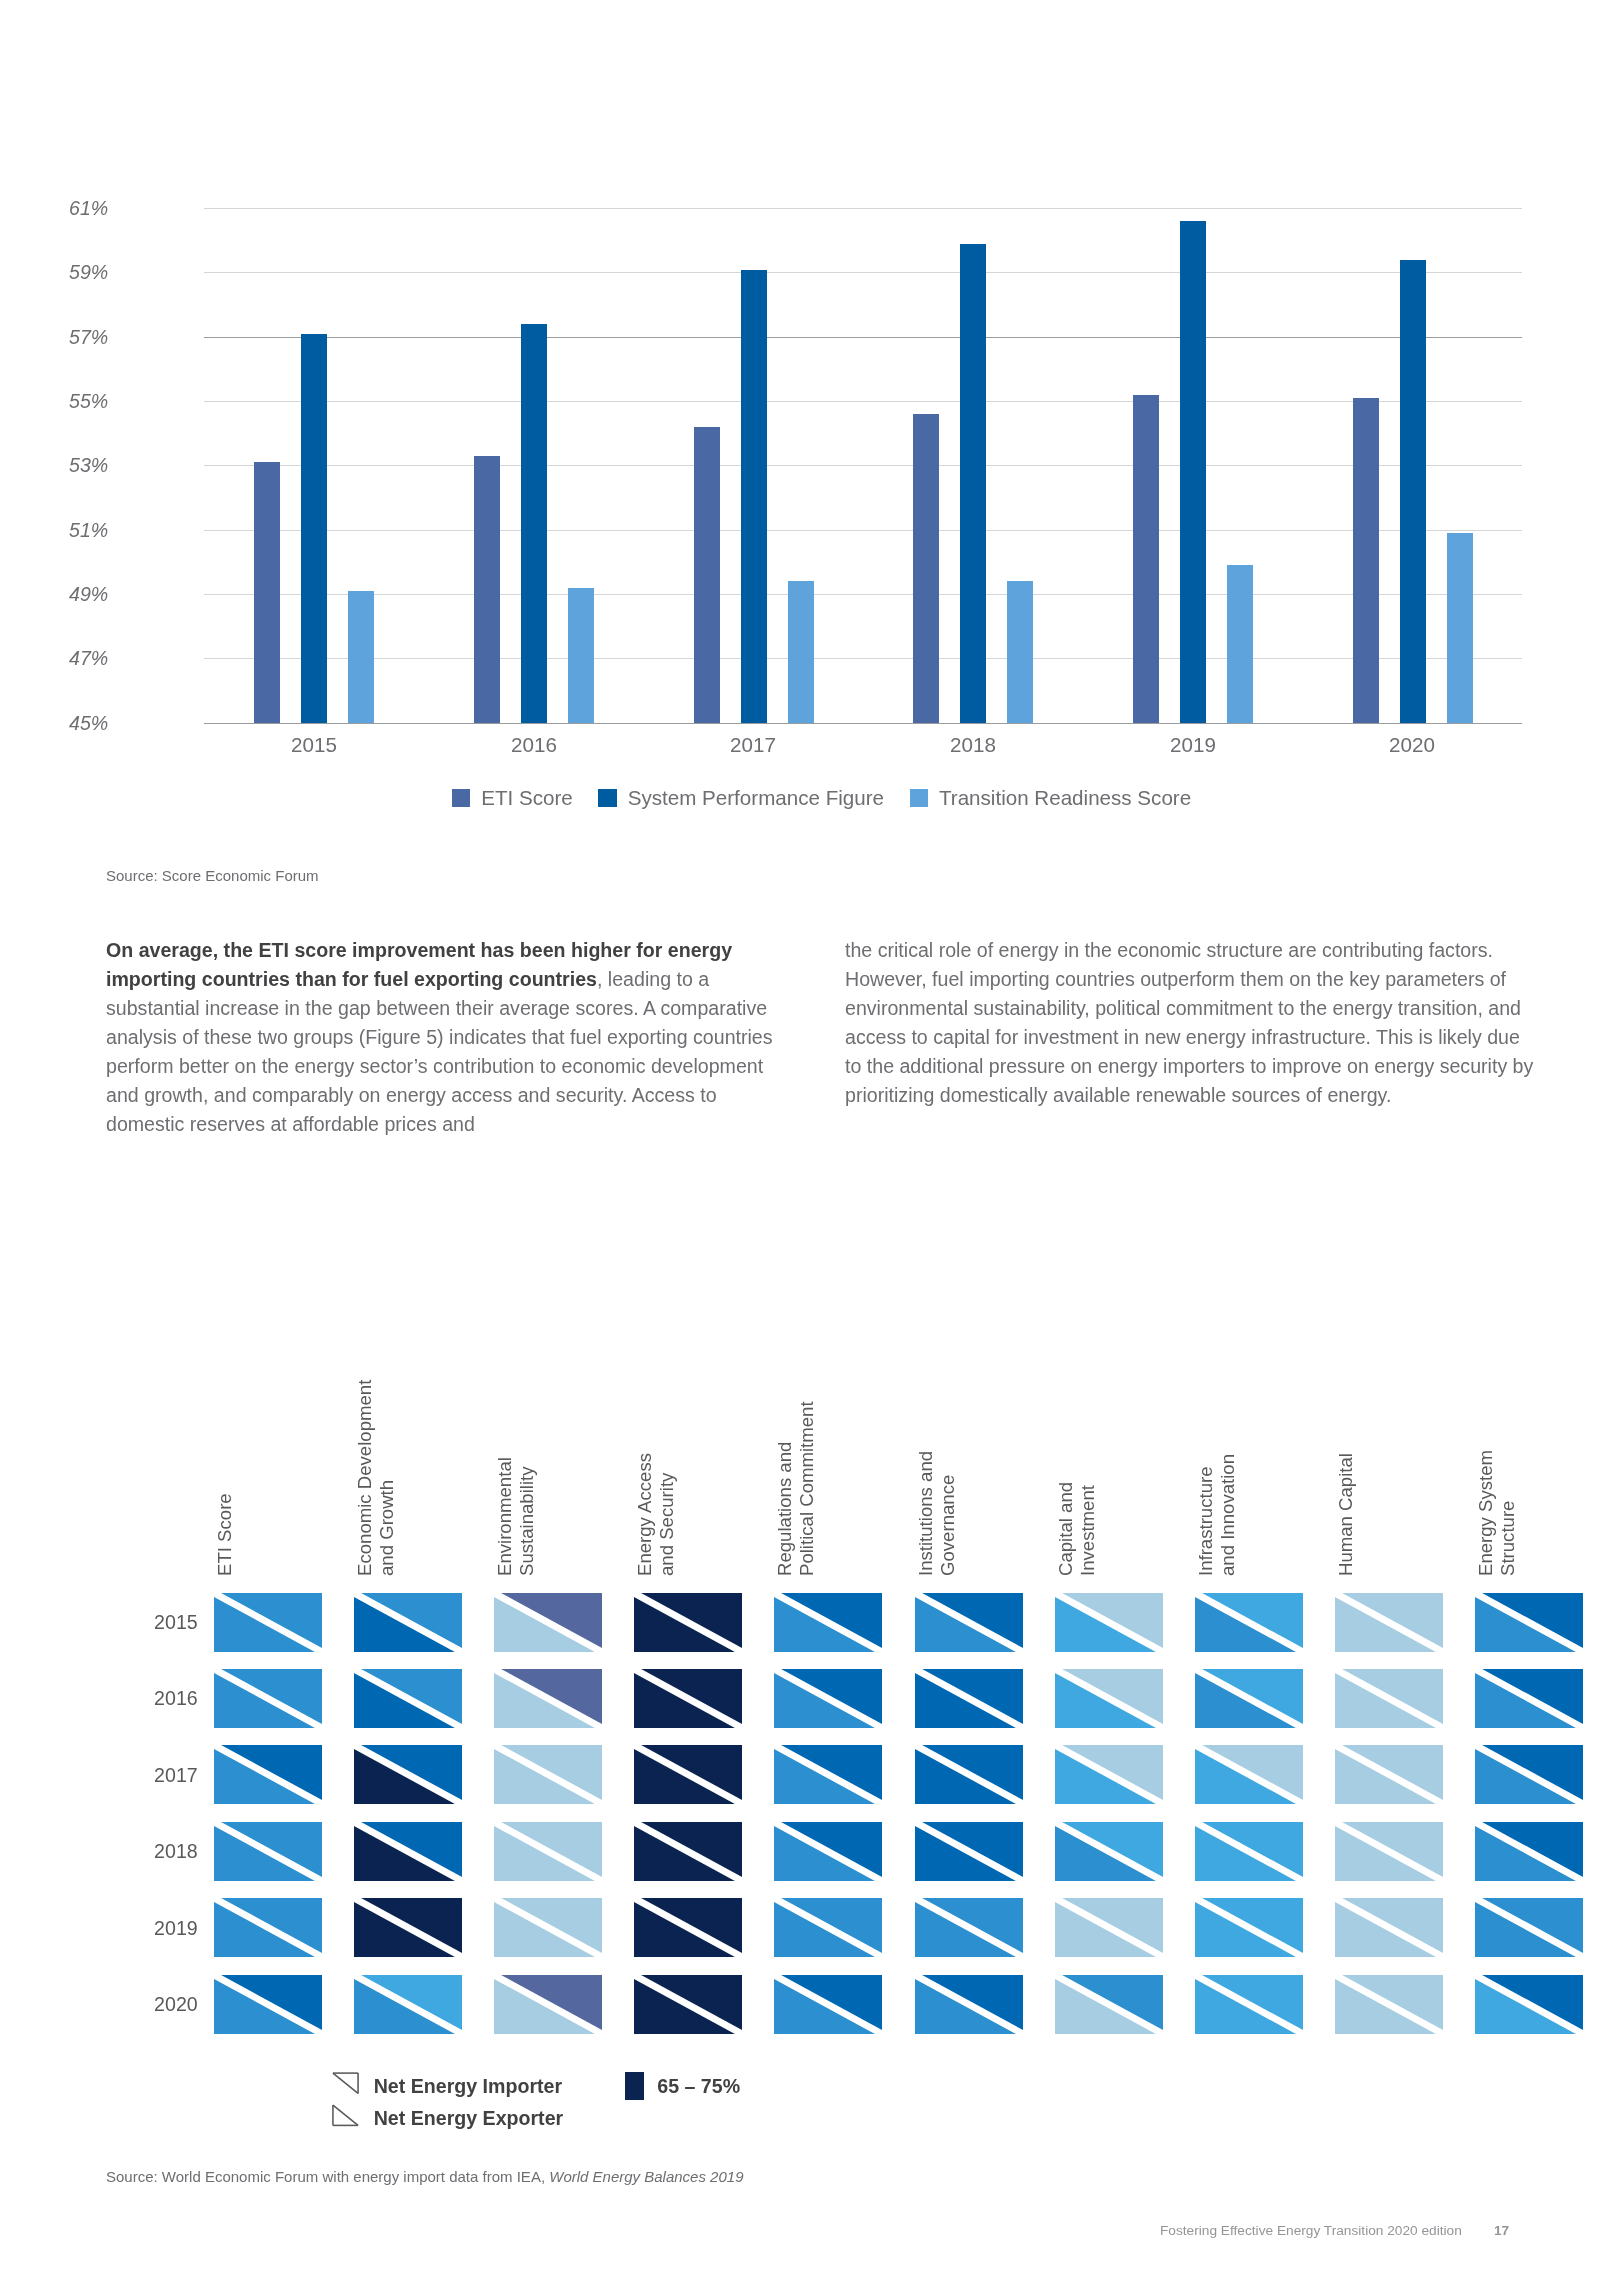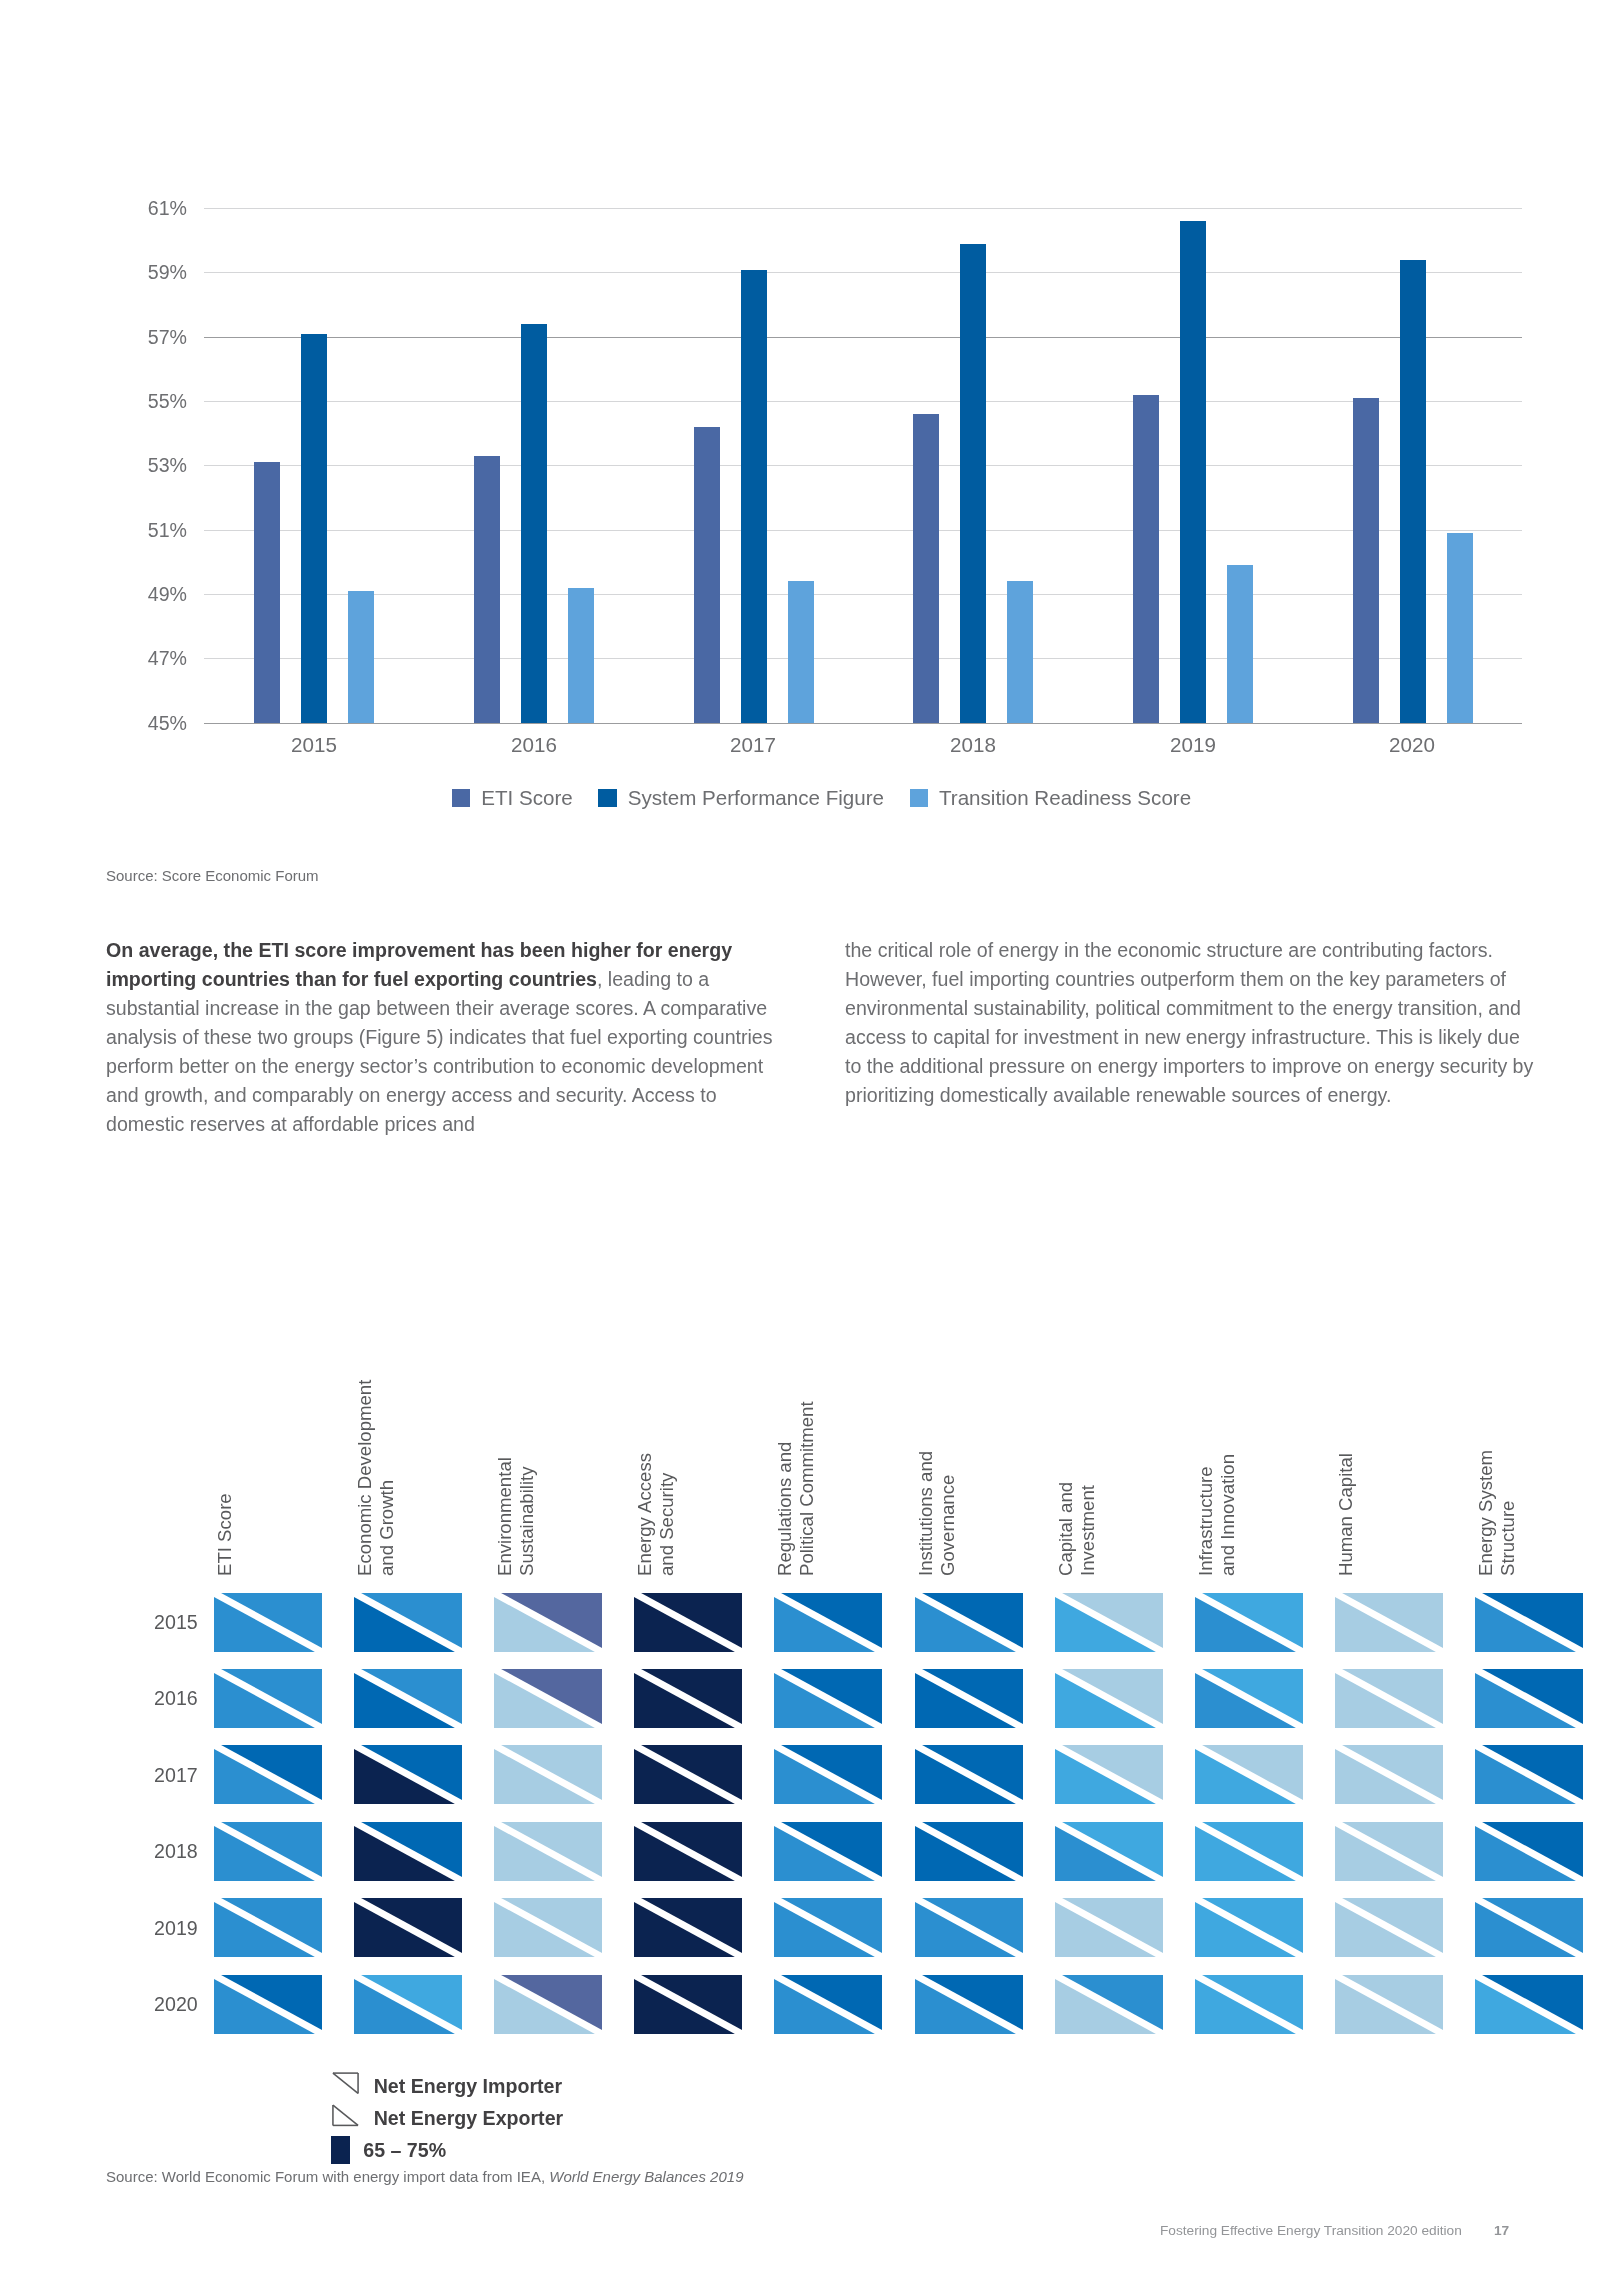--- a/index.html
+++ b/index.html
@@ -36,23 +36,24 @@
   }
   #fig4 .gridline {
     position:absolute; left:0; width:100%;
     height:1px; background:#d5d6d8;
   }
   #fig4 .gridline.axis { background:#9b9c9e; }
   #fig4 .gridline.base { background:#9b9c9e; }
   #fig4 .ylabel {
     position:absolute; right:1335px;
     font-size:19.6px; color:#6d6e71;
-    text-align:right; width:118px;
+    width:118px;
     transform:translateY(-50%);
     white-space:nowrap;
+    font-style:italic;
   }
   #fig4 .bar { position:absolute; bottom:0; }
   #fig4 .xlabel {
     position:absolute; top:525px;
     font-size:20.6px; color:#6d6e71;
     text-align:center; transform:translateX(-50%);
   }
   #fig4 .legend {
     position:absolute; left:0; top:590px; width:1431px;
     display:flex; justify-content:center; align-items:center; gap:25.5px;
@@ -86,21 +87,21 @@
   }
   #fig5 .rowlabel {
     position:absolute;
     font-size:19.6px; color:#58595b;
     text-align:right; width:78px;
     transform:translateY(-50%);
   }
   #fig5 .cell { position:absolute; }
   #fig5 .cell svg { display:block; }
   #fig5 .legend {
-    position:absolute; font-size:19.6px; color:#414042;flex-direction:column;
+    position:absolute; font-size:19.6px; color:#414042;
   }
   #fig5 .lg-row { display:flex; align-items:center; }
   #fig5 .lg-sw { width:18.6px; height:28px; display:inline-block; }
   #fig5 .lg-tri { width:29px; height:24.5px; display:inline-block; }
 
   .footer-note {
     position:absolute;
     font-size:13.7px;
     color:#939598;
   }

